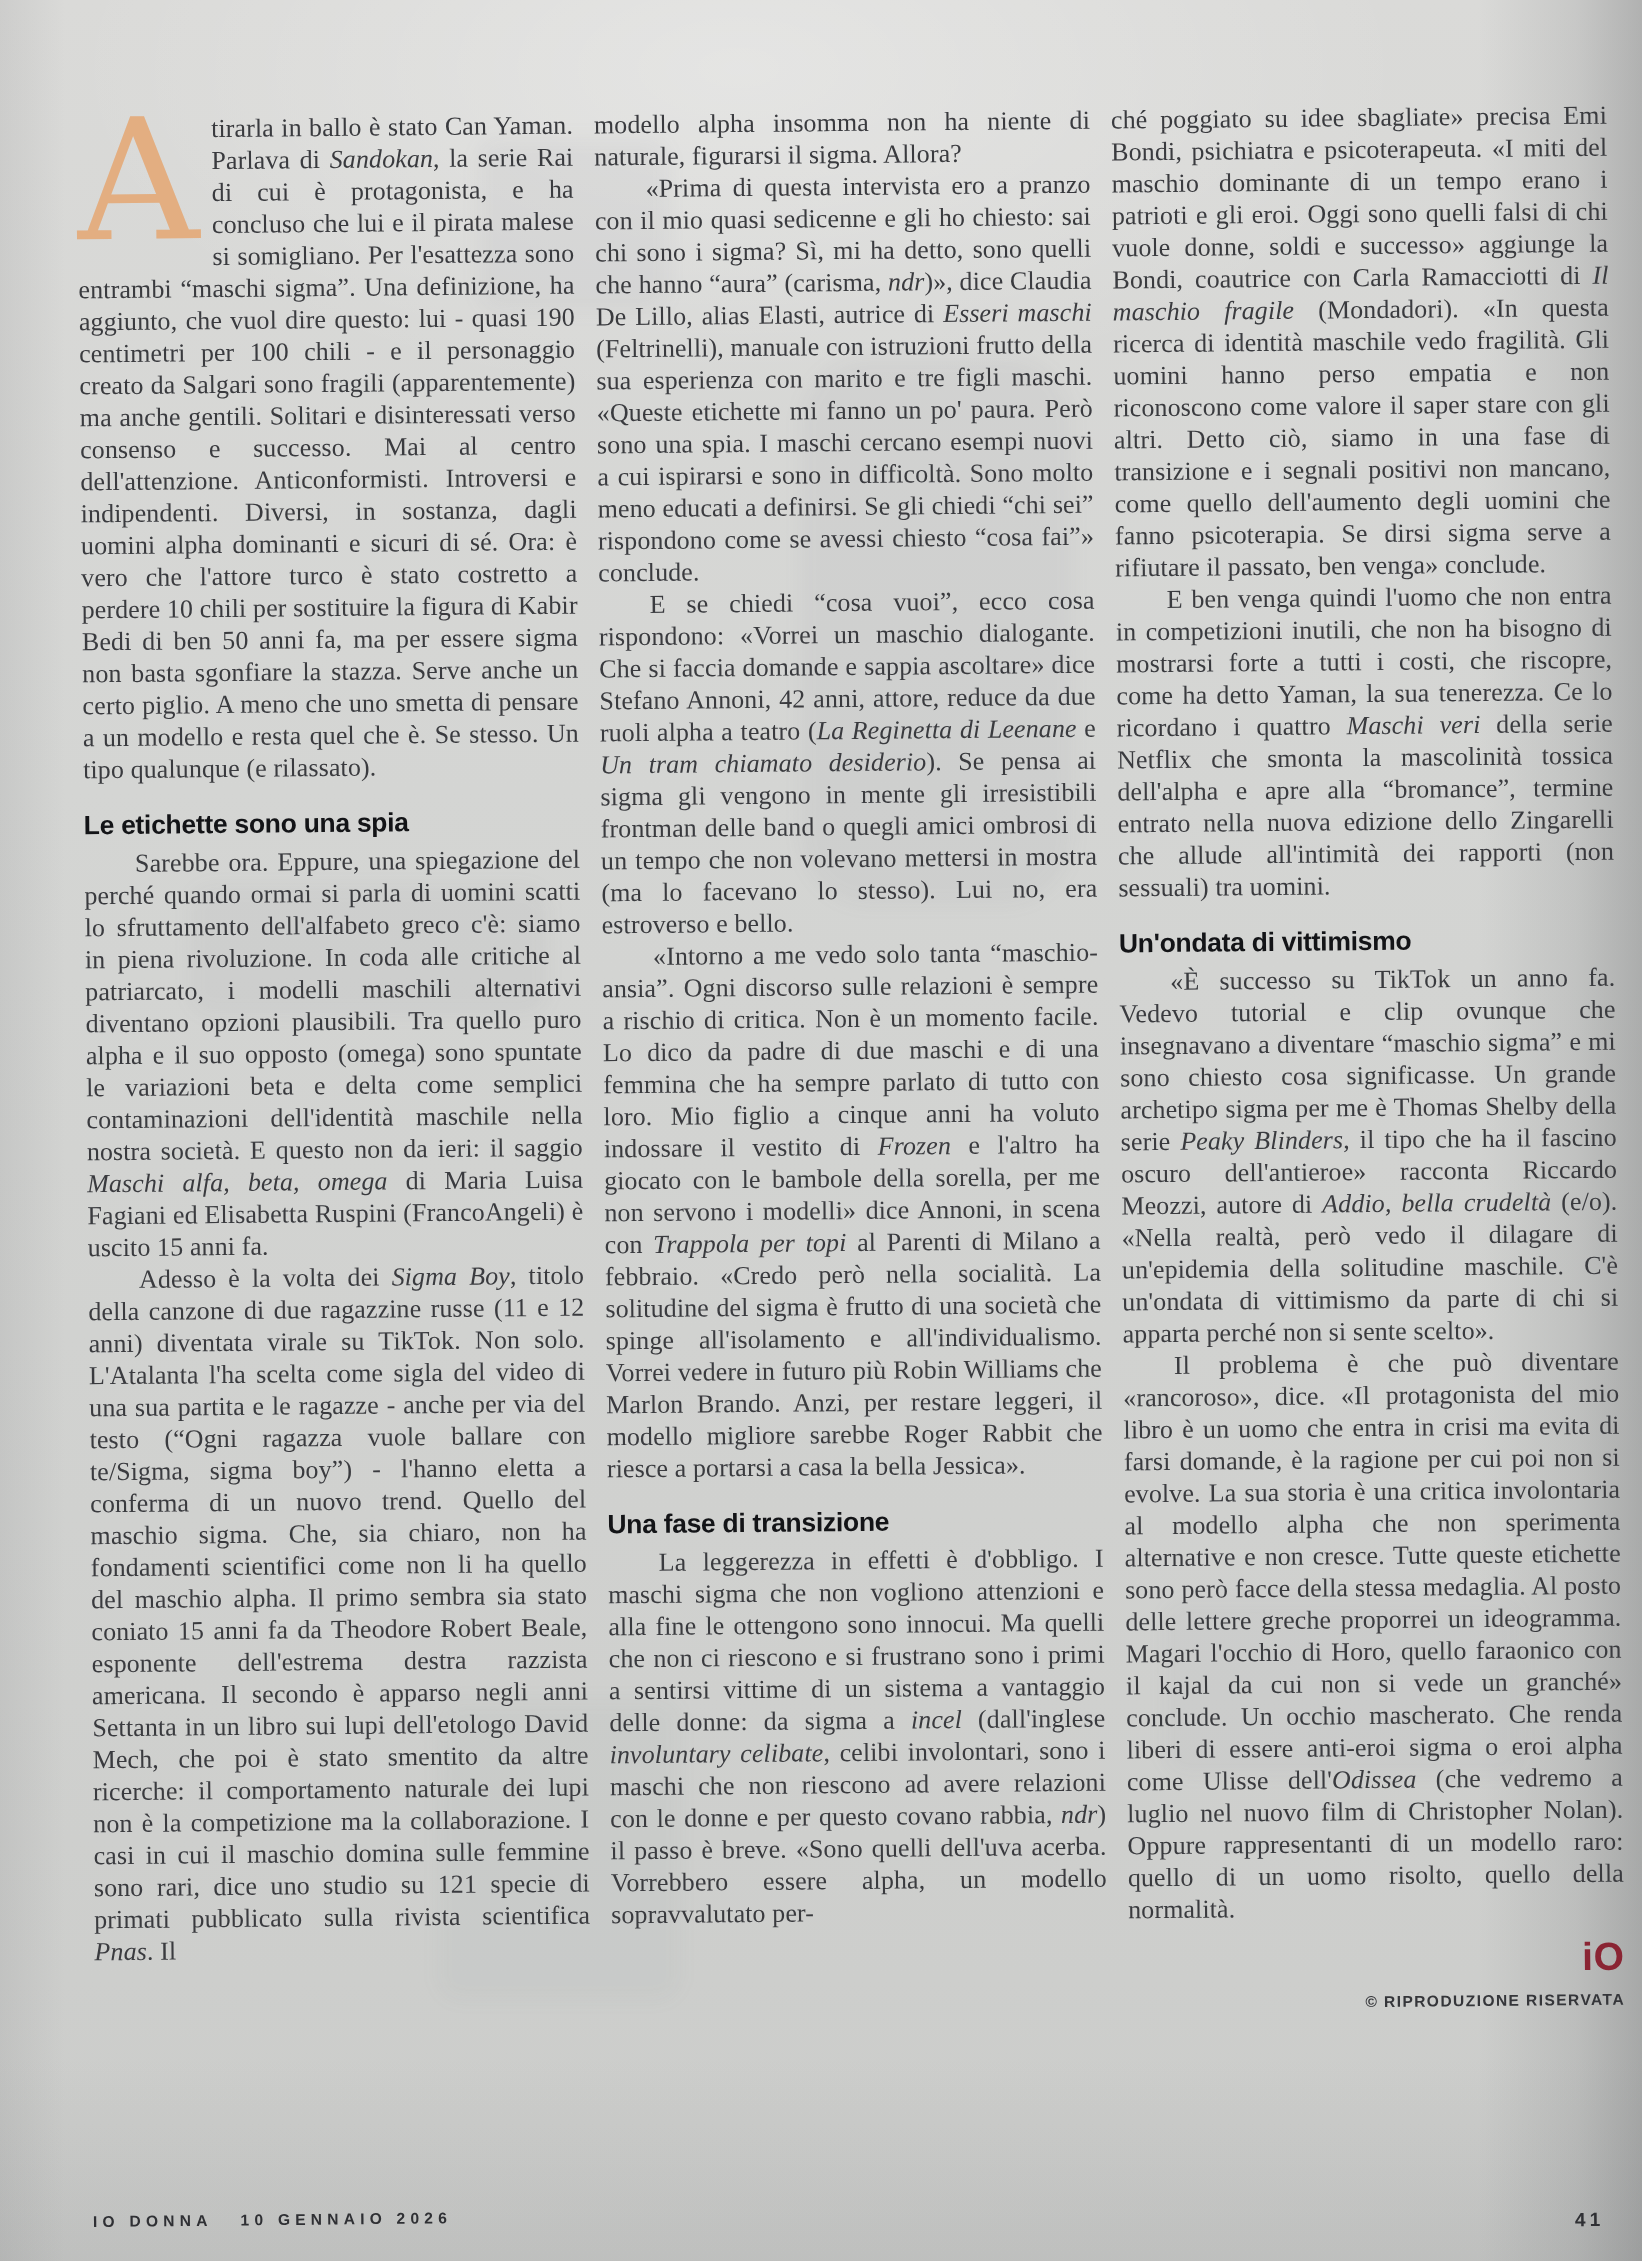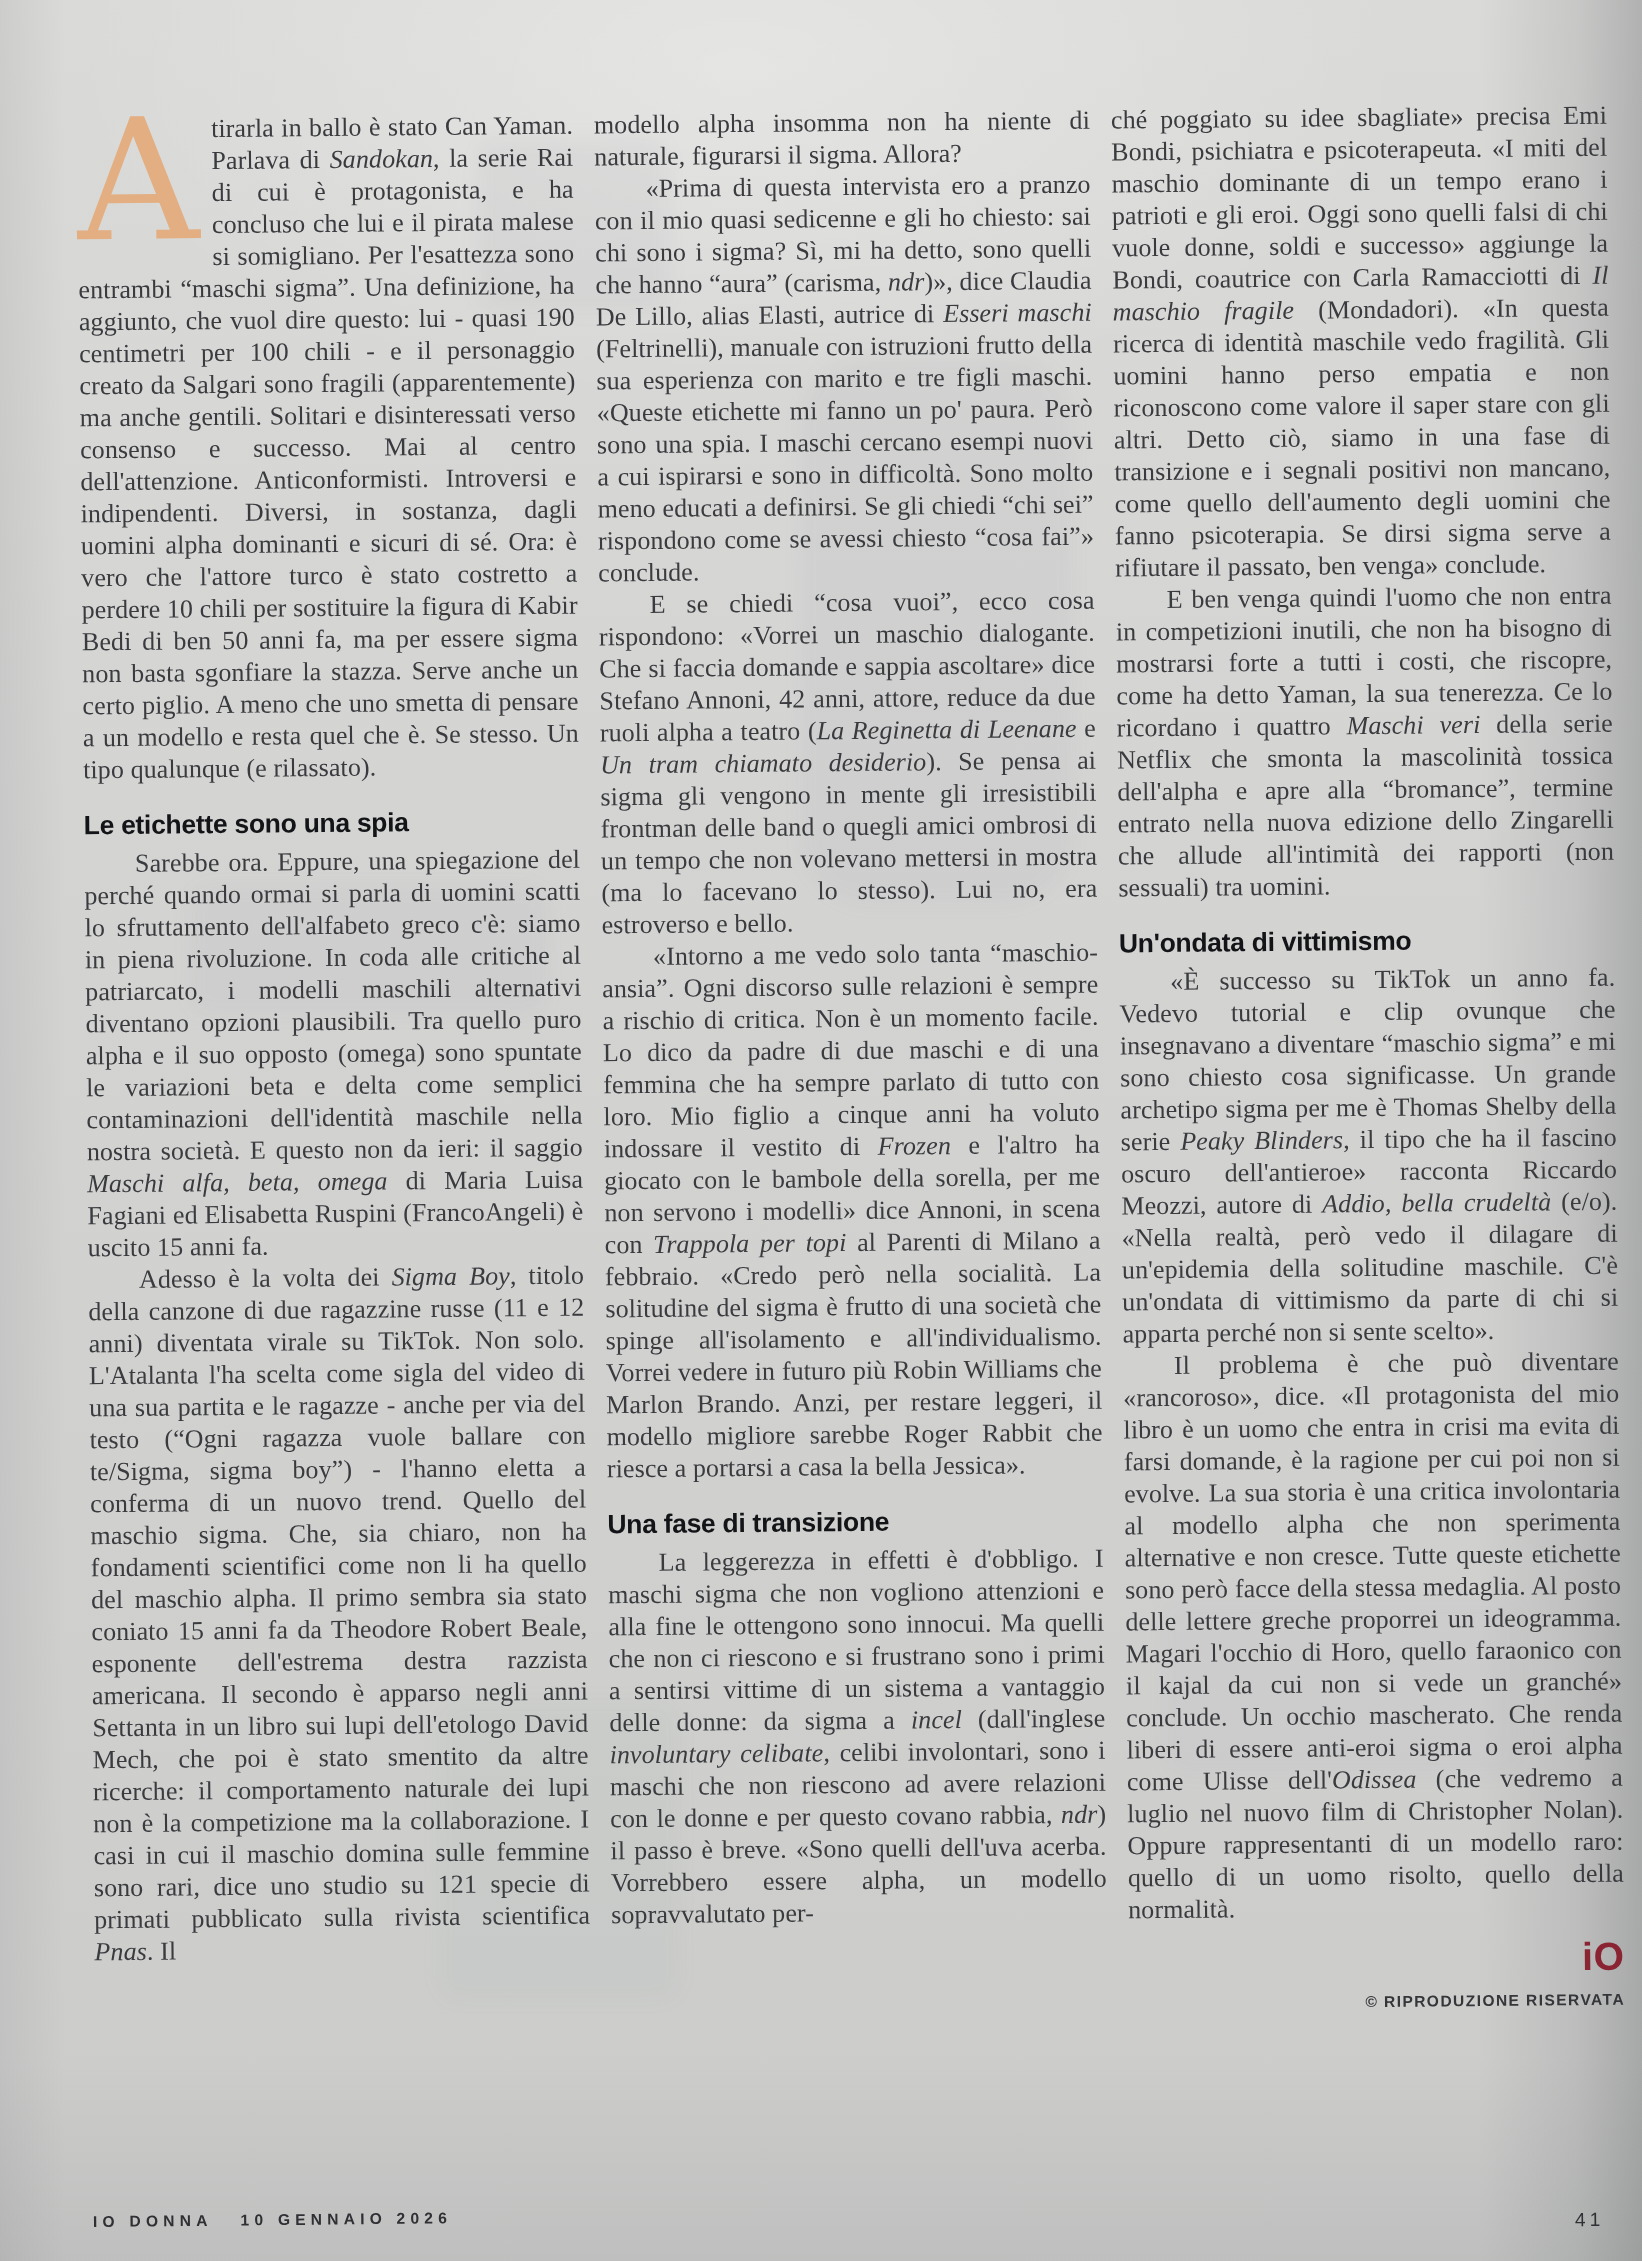--- a/index.html
+++ b/index.html
@@ -64,21 +64,21 @@
   .footer{
     position:absolute;left:93px;top:2213px;
     font-family:"Liberation Sans",sans-serif;font-weight:700;
     font-size:15.6px;letter-spacing:5.2px;color:#2f3034;
     transform:rotate(-0.6deg);transform-origin:0 50%;
     white-space:nowrap;
   }
   .footer .magname{margin-right:28px;}
   .page-number{
     position:absolute;right:38px;top:2209px;
-    font-family:"Liberation Sans",sans-serif;font-weight:400;
+    font-family:"Liberation Sans",sans-serif;font-weight:700;
     font-size:19px;letter-spacing:4px;color:#2f3034;
     transform:rotate(-0.6deg);
   }
   i{font-style:italic;}
 </style>
 </head>
 <body>
 
 <div class="page">
   <div class="ghost g1"></div>

